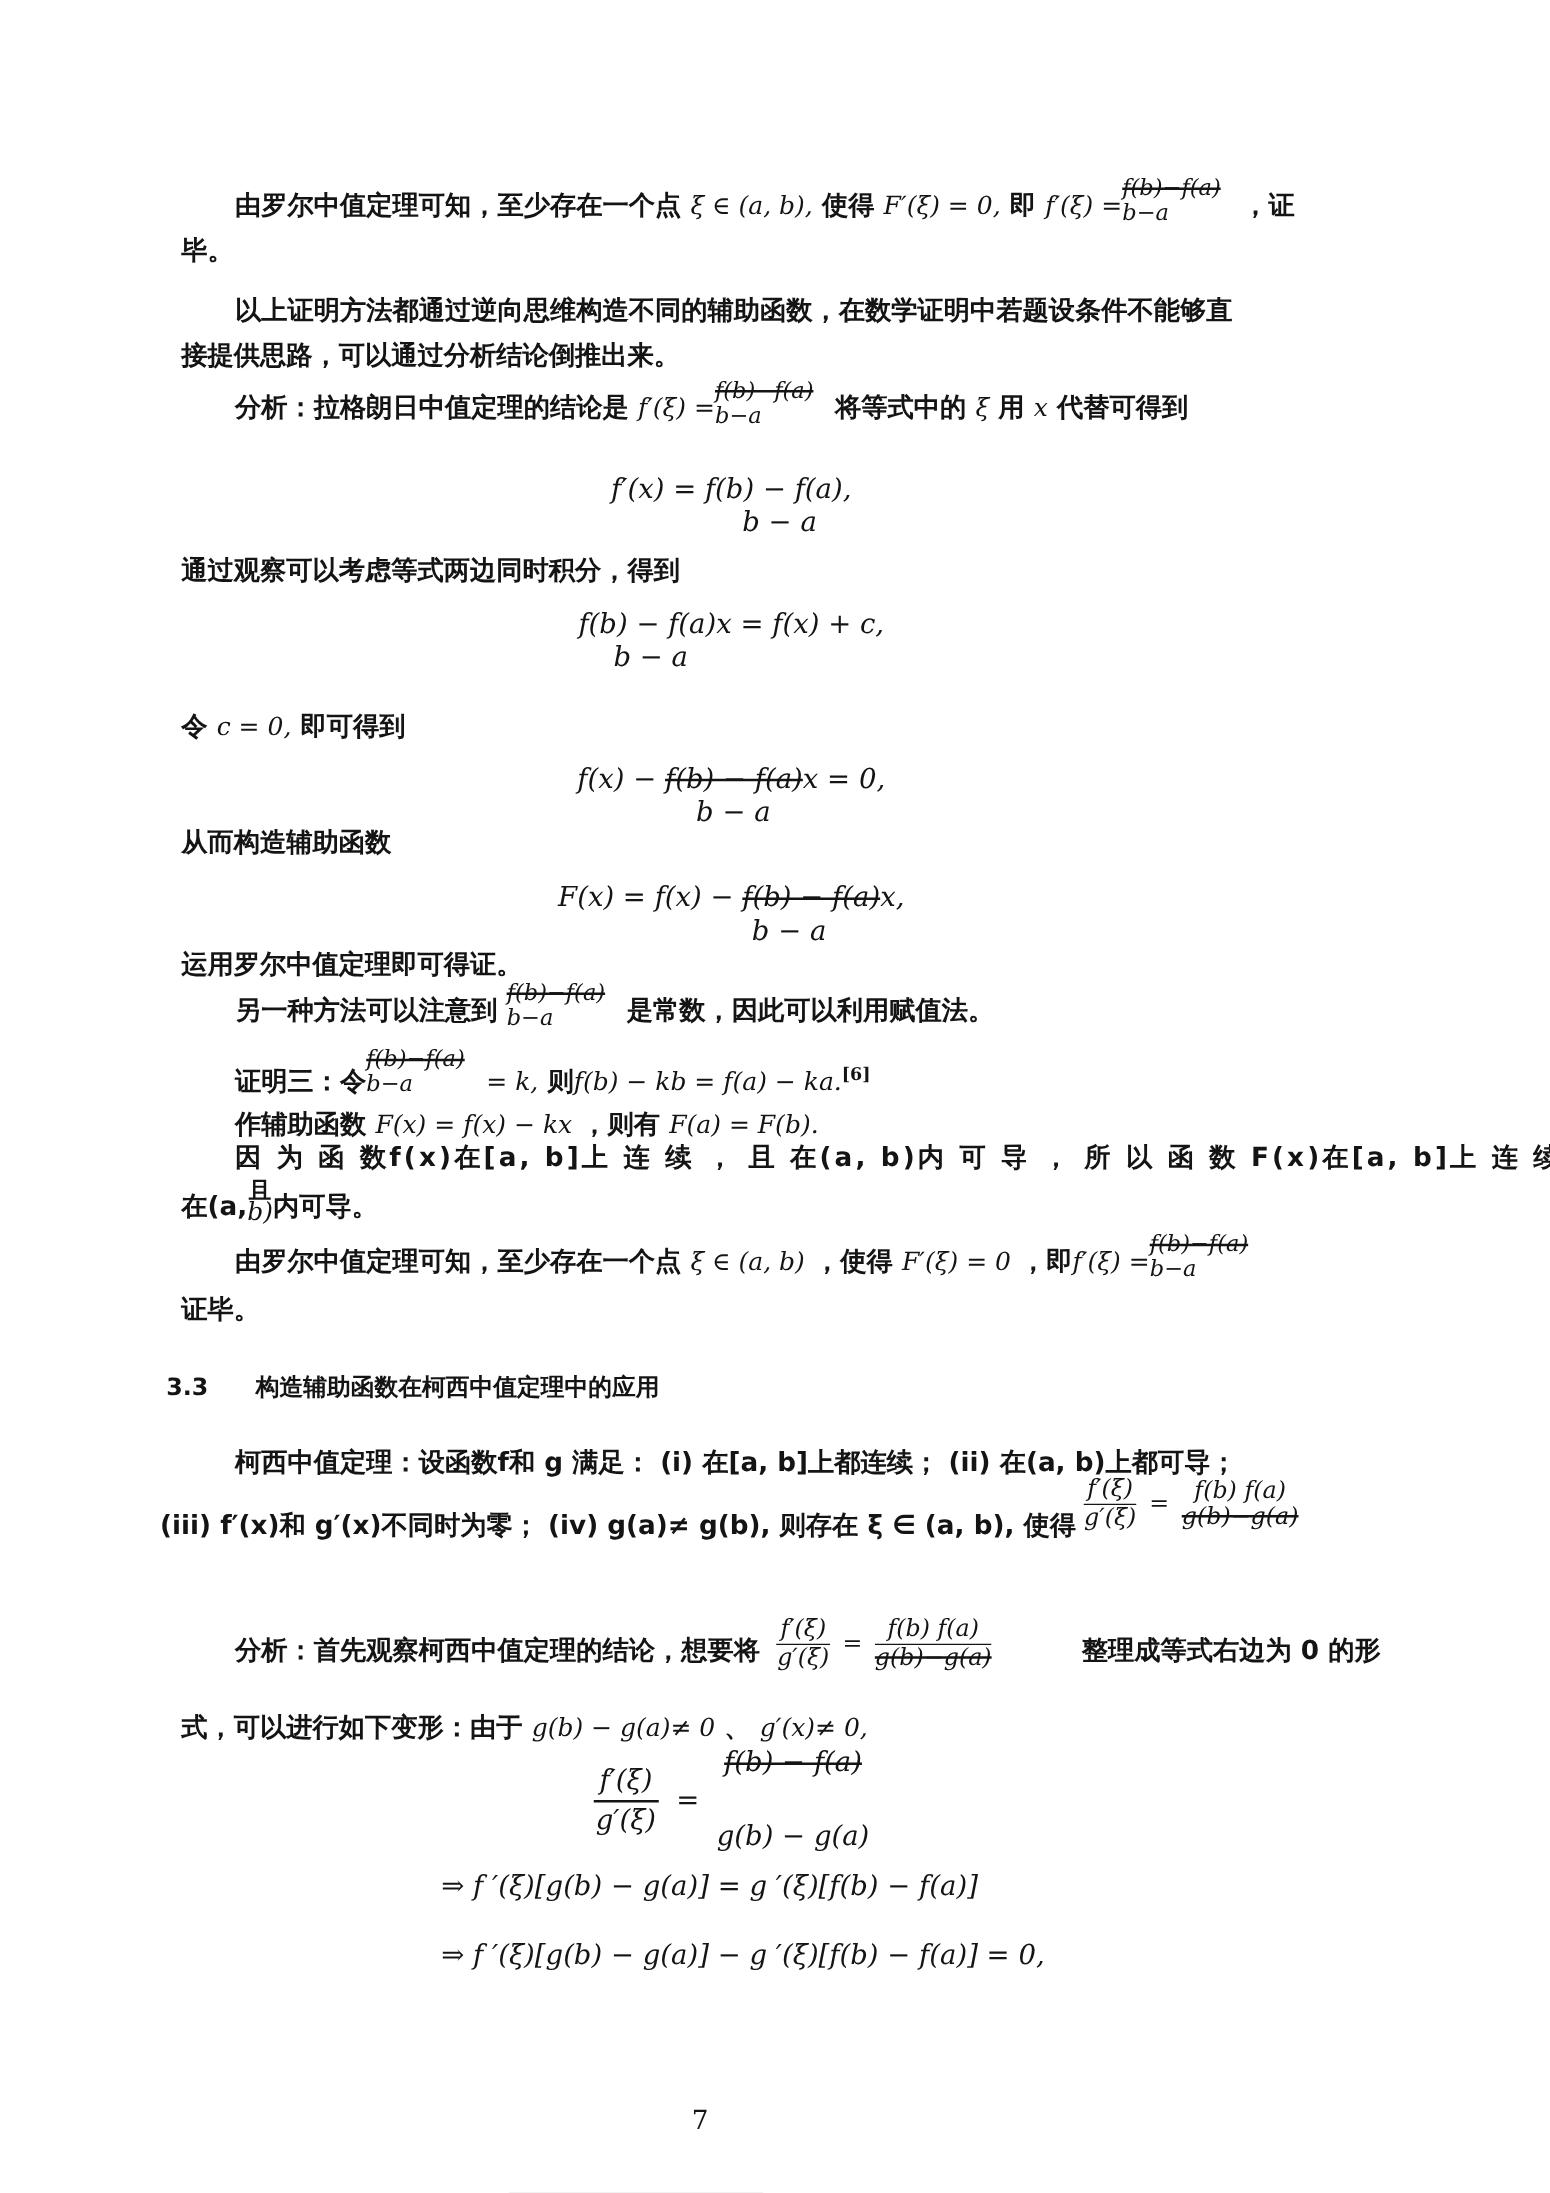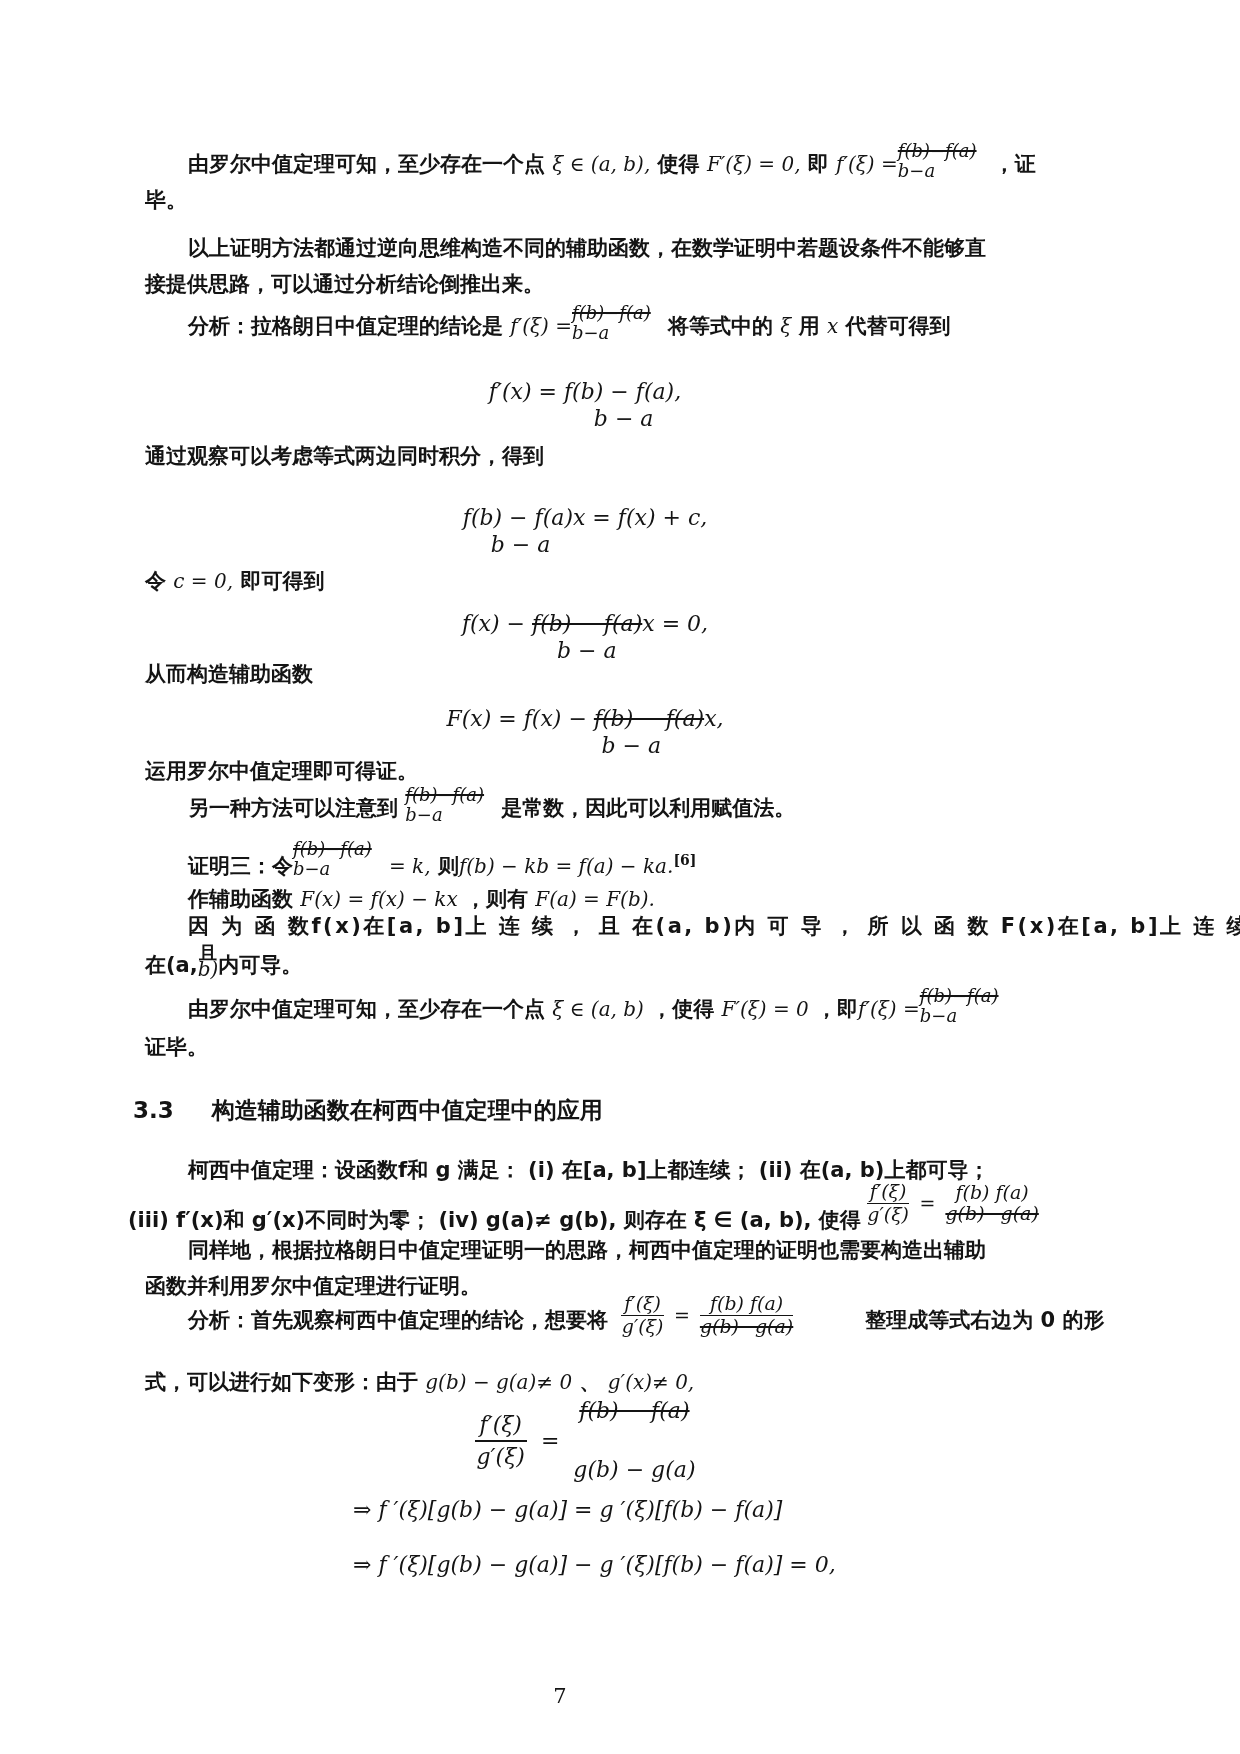--- a/index.html
+++ b/index.html
@@ -39,21 +39,21 @@
   .cstack .cin{position:absolute;left:6px;top:-26px;display:flex;align-items:center;gap:10px;
                font-family:"DejaVu Serif",serif;font-style:italic;font-weight:normal;
                font-size:19px;line-height:21px;white-space:nowrap;}
   .cstack .st{display:inline-block;text-align:center;}
   .cstack .st span{display:block;}
   .bar{border-bottom:1.5px solid #141414;padding:0 3px 1px;}
   .qstack{display:inline-block;text-align:center;vertical-align:-4px;line-height:16px;}
   .qstack .qt{display:block;font-size:18px;}
   .qstack .qb{display:block;font-family:"DejaVu Serif",serif;font-style:italic;font-weight:normal;font-size:20px;}
   .sup{font-size:14px;vertical-align:super;font-family:"DejaVu Serif",serif;font-style:normal;}
-  .h33{font-size:23px;font-weight:700;text-align:center;}
+  .h33{font-size:19px;font-weight:700;text-align:center;}
   .h33 .t{margin-left:38px;}
   .footer{position:absolute;top:1684px;left:85px;width:950px;text-align:center;
           font-family:"DejaVu Serif",serif;font-size:21px;font-weight:normal;}
   .ls{letter-spacing:2.5px;}
 </style>
 </head>
 <body>
 
 <div class="sheet">
 
@@ -82,21 +82,21 @@
   </div>
 
   <div class="eq" style="top:378px;">
     <span class="inner"><span>f′(x) = f(b) − f(a),</span><span class="r2" style="margin-left:105px;">b − a</span></span>
   </div>
 
   <div class="blk" style="top:438px;left:145px;">
     <div class="ln"><span>通过观察可以考虑等式两边同时积分，得到</span></div>
   </div>
 
-  <div class="eq" style="top:504px;">
+  <div class="eq" style="top:486px;">
     <span class="inner"><span>f(b) − f(a)x = f(x) + c,</span><span class="r2" style="margin-left:28px;">b − a</span></span>
   </div>
 
   <div class="blk" style="top:563px;left:145px;text-align:center;">
     <div class="ln"><span>令 </span><span class="m">c = 0,</span><span> 即可得到</span></div>
   </div>
 
   <div class="eq" style="top:610px;">
     <span class="inner"><span><span>f(x) − </span><span class="strike">f(b) − f(a)</span><span>x = 0,</span></span><span class="r2" style="margin-left:95px;">b − a</span></span>
   </div>
@@ -156,24 +156,20 @@
               <span>g′(ξ)</span>
             </span>
             <span>=</span>
             <span class="st">
               <span>f(b)  f(a)</span>
               <span class="strike">g(b)−g(a)</span>
             </span>
           </span></span></div>
   </div>
 
-  <div class="blk" style="top:1232px;left:145px;">
-    <div class="ln ind"><span>同样地，根据拉格朗日中值定理证明一的思路，柯西中值定理的证明也需要构造出辅助</span></div>
-    <div class="ln"><span>函数并利用罗尔中值定理进行证明。</span></div>
-  </div>
 
   <div class="blk" style="top:1302px;left:145px;">
     <div class="ln ind"><span>分析：首先观察柯西中值定理的结论，想要将 </span><span class="cstack" style="width:250px;"><span class="cin" style="top:-14px;">
             <span class="st">
               <span class="bar">f′(ξ)</span>
               <span>g′(ξ)</span>
             </span>
             <span>=</span>
             <span class="st">
               <span class="bar">f(b)  f(a)</span>

